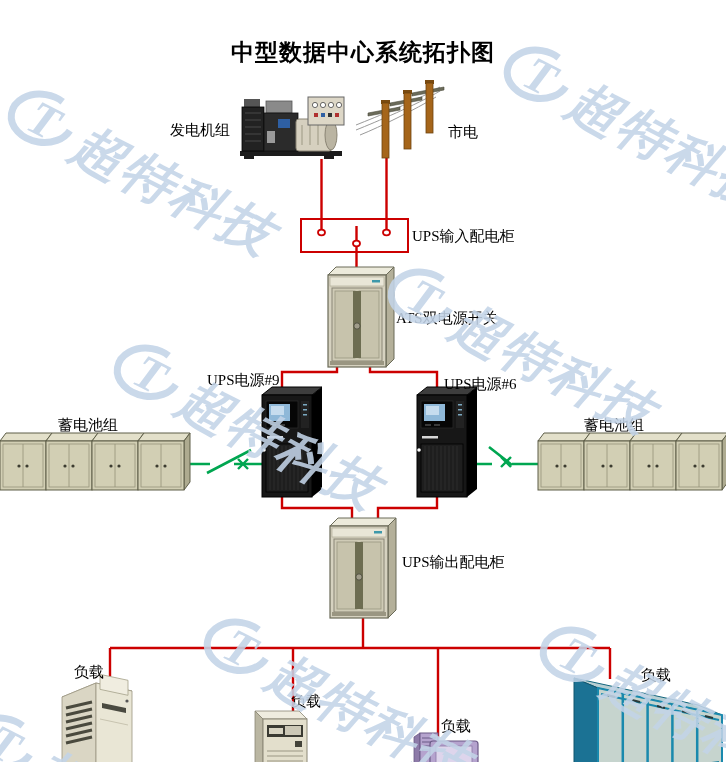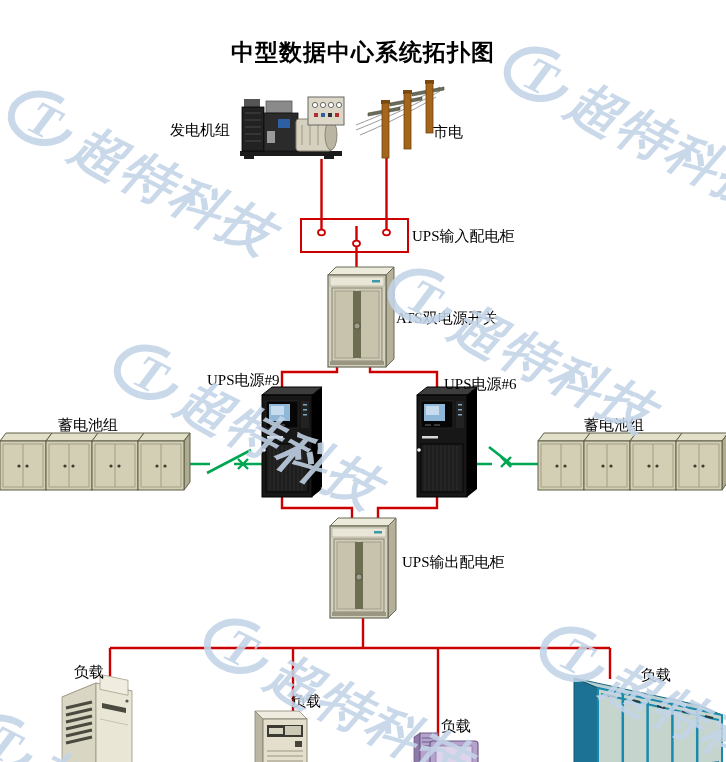--- a/index.html
+++ b/index.html
@@ -249,21 +249,21 @@
     <polygon points="9,12 133,39 157,49 33,22" fill="#b7ced2" stroke="#12667e" stroke-width="1"></polygon>
     <polygon points="9,12 33,22 33,118 9,108" fill="#1b7294" stroke="#10566e" stroke-width="1"></polygon>
     <polygon points="33,22 157,49 157,99 33,118" fill="#c6d4ce" stroke="#1989ad" stroke-width="2"></polygon>
     <path d="M57.8 27.4L57.8 114.2 M82.6 32.8L82.6 110.4 M107.4 38.2L107.4 106.6 M132.2 43.6L132.2 102.8" stroke="#1989ad" stroke-width="2.5"></path>
     <path d="M36 28L154 54" stroke="#1989ad" stroke-width="2"></path>
     <path d="M36 112L154 96" stroke="#17809e" stroke-width="2"></path>
     <path d="M42 29L50 31 M67 34L75 36 M92 40L100 42 M117 45L125 47 M140 50L148 52" stroke="#2a3a3a" stroke-width="2"></path>
   </svg>
 
   <div class="lbl" style="left:170px;top:90px">发电机组</div>
-  <div class="lbl" style="left:433px;top:92px">市电</div>
+  <div class="lbl" style="left:448px;top:92px">市电</div>
   <div class="lbl" style="left:412px;top:196px">UPS输入配电柜</div>
   <div class="lbl" style="left:396px;top:278px">ATS双电源开关</div>
   <div class="lbl" style="left:207px;top:340px">UPS电源#9</div>
   <div class="lbl" style="left:444px;top:344px">UPS电源#6</div>
   <div class="lbl" style="left:58px;top:385px">蓄电池组</div>
   <div class="lbl" style="left:584px;top:385px">蓄电池组</div>
   <div class="lbl" style="left:402px;top:522px">UPS输出配电柜</div>
   <div class="lbl" style="left:74px;top:632px">负载</div>
   <div class="lbl" style="left:291px;top:661px">负载</div>
   <div class="lbl" style="left:441px;top:686px">负载</div>

